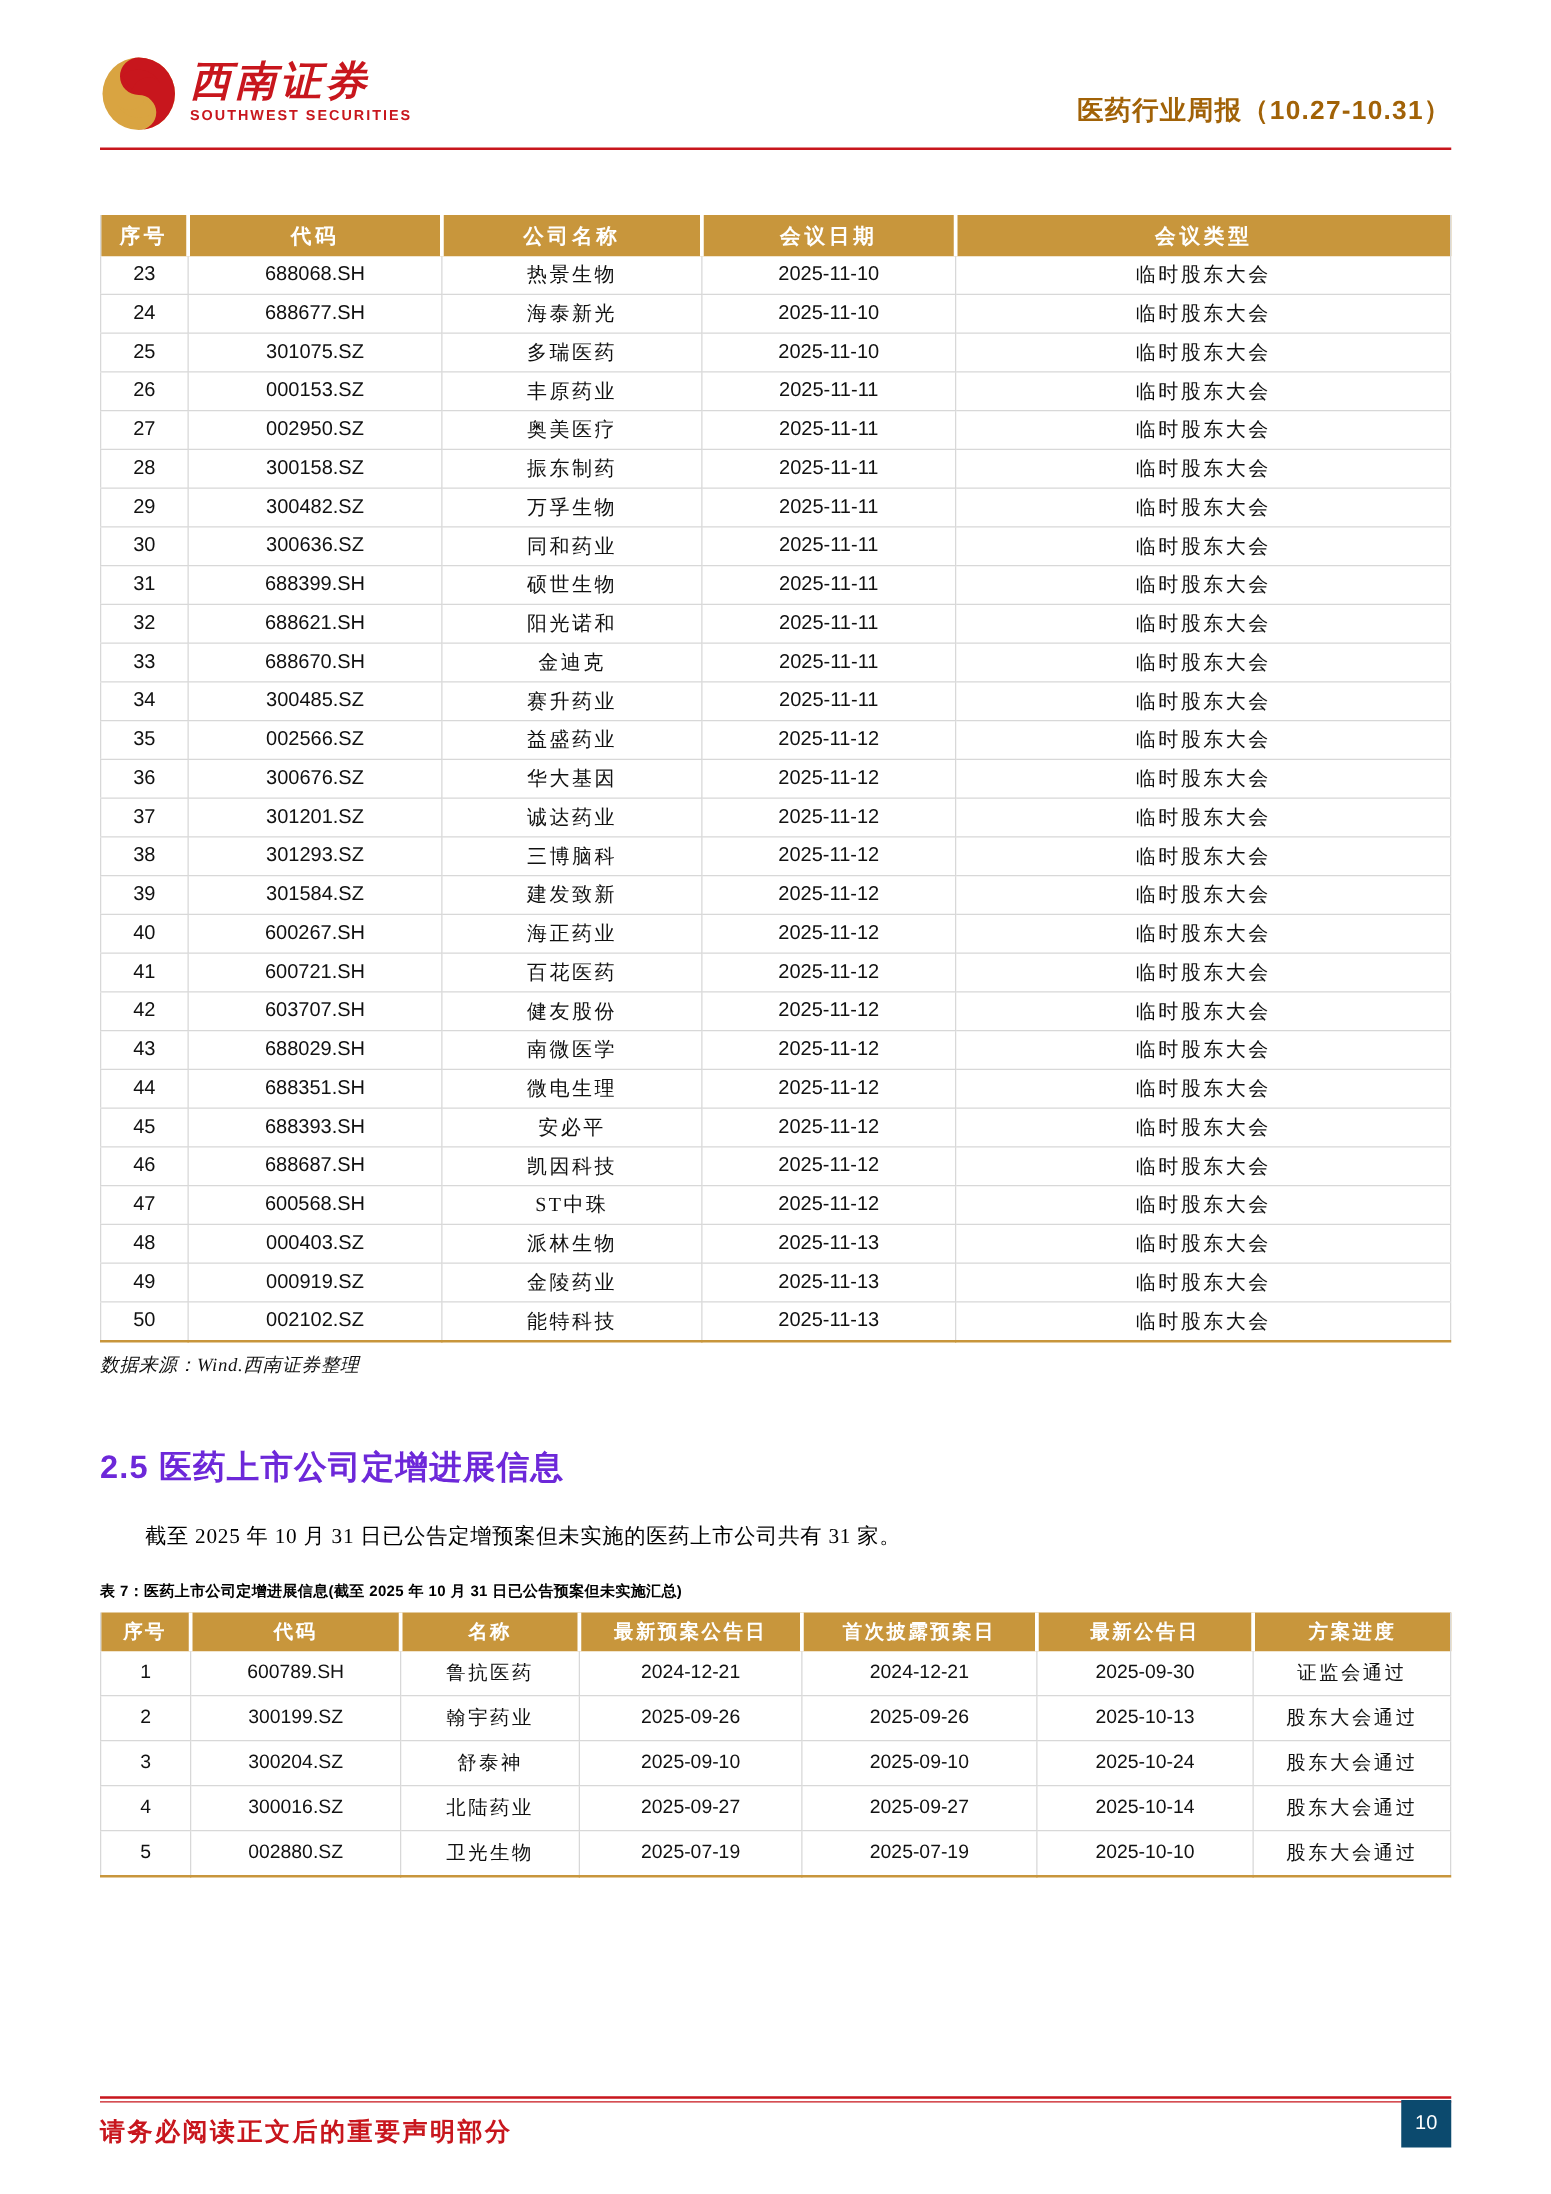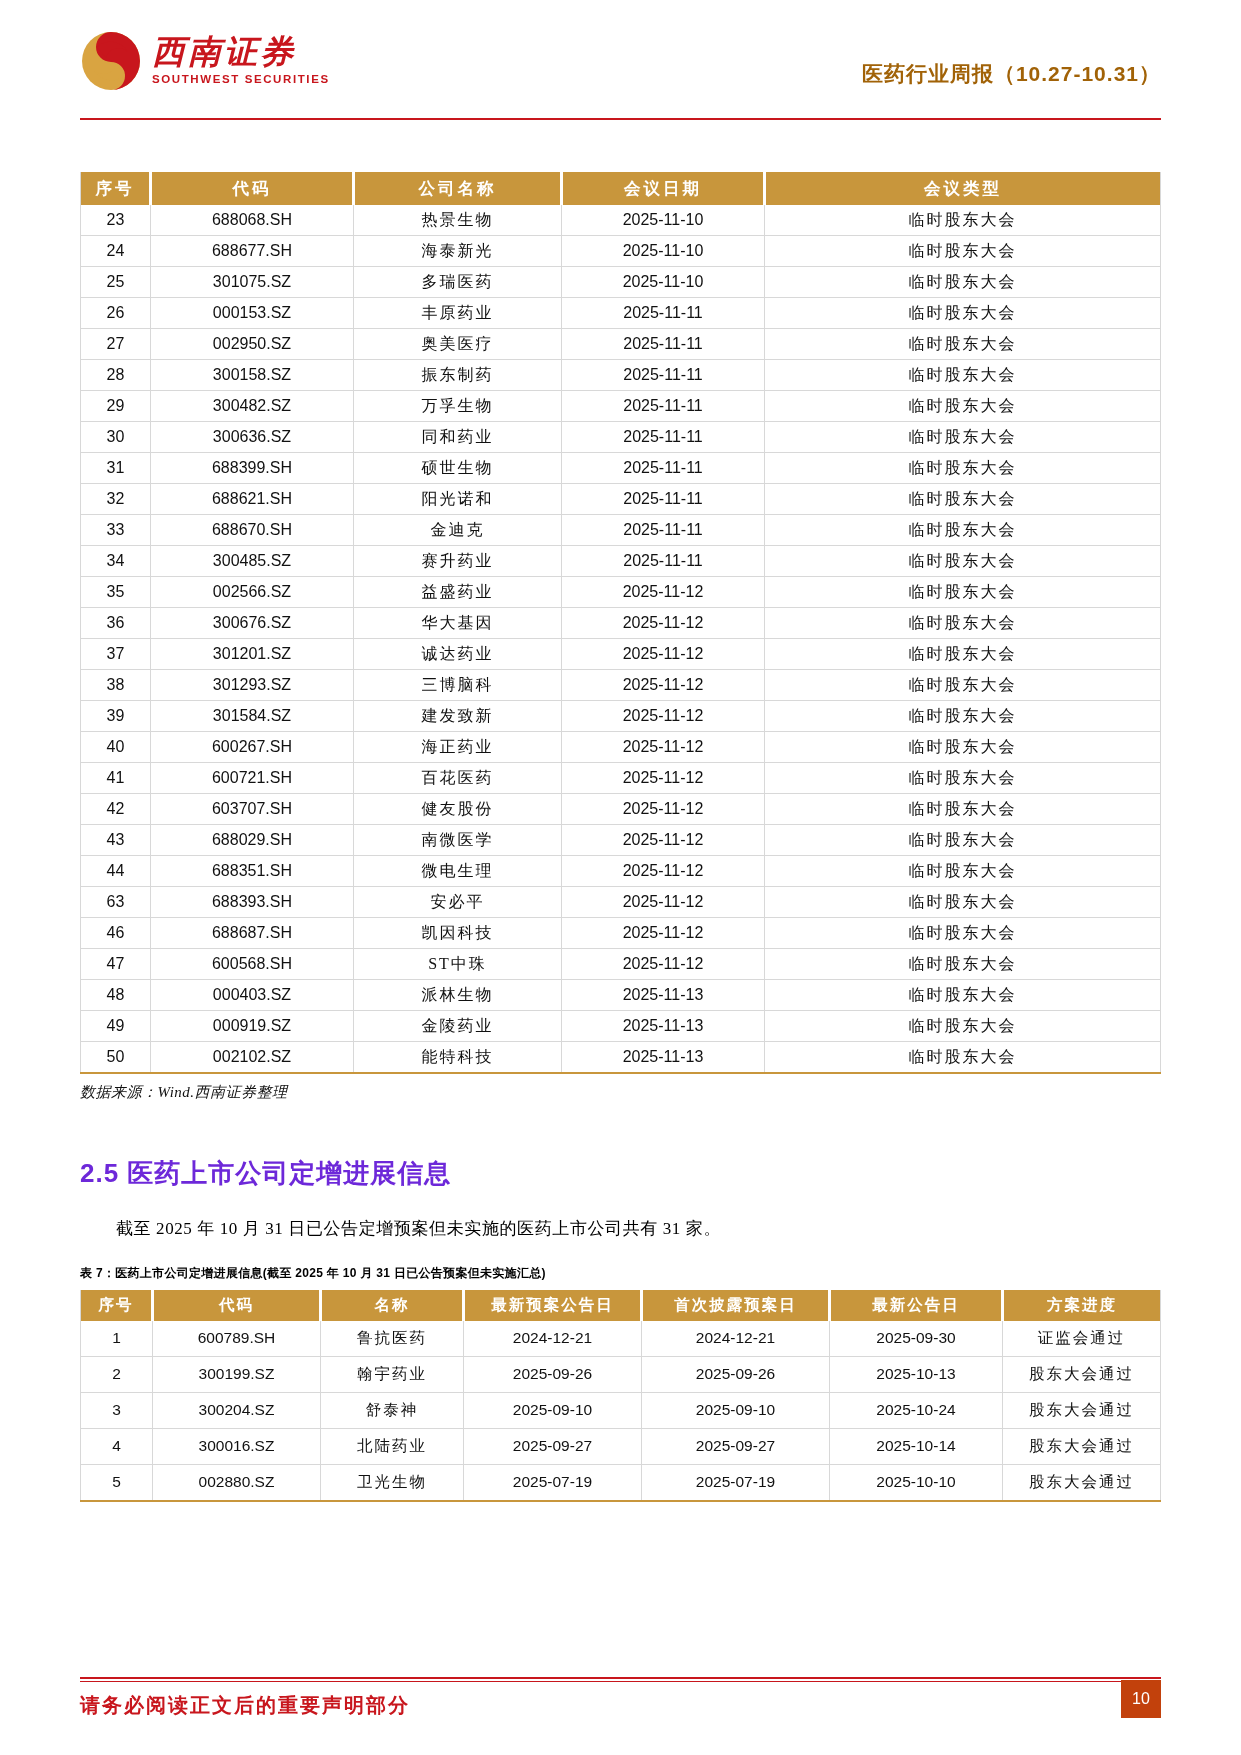--- a/index.html
+++ b/index.html
@@ -22,21 +22,21 @@
     box-sizing: border-box;
     padding: 0 80px;
   }
 
   
   .header {
     height: 118px;
     display: flex;
     align-items: flex-end;
     justify-content: space-between;
-    padding-bottom: 22px;
+    padding-bottom: 8px;
     box-sizing: border-box;
   }
   .logo-block {
     display: flex;
     align-items: center;
     gap: 10px;
     padding-bottom: 4px;
   }
   .logo-mark {
     width: 62px;
@@ -217,21 +217,21 @@
     margin-top: 10px;
   }
   .footer-text {
     font-family: "Liberation Serif", serif;
     font-weight: bold;
     font-size: 20px;
     color: #c8161d;
     letter-spacing: 2px;
   }
   .page-badge {
-    background: #c2410c;
+    background: #0c4a6e;
     color: #ffffff;
     font-family: "Liberation Sans", sans-serif;
     font-size: 16px;
     width: 40px;
     height: 38px;
     display: flex;
     align-items: center;
     justify-content: center;
     margin-top: -12px;
   }
@@ -419,21 +419,21 @@
           <td class="cn-cell">临时股东大会</td>
         </tr>
         <tr>
           <td class="num-cell">44</td>
           <td class="num-cell">688351.SH</td>
           <td class="cn-cell">微电生理</td>
           <td class="num-cell">2025-11-12</td>
           <td class="cn-cell">临时股东大会</td>
         </tr>
         <tr>
-          <td class="num-cell">63</td>
+          <td class="num-cell">45</td>
           <td class="num-cell">688393.SH</td>
           <td class="cn-cell">安必平</td>
           <td class="num-cell">2025-11-12</td>
           <td class="cn-cell">临时股东大会</td>
         </tr>
         <tr>
           <td class="num-cell">46</td>
           <td class="num-cell">688687.SH</td>
           <td class="cn-cell">凯因科技</td>
           <td class="num-cell">2025-11-12</td>

